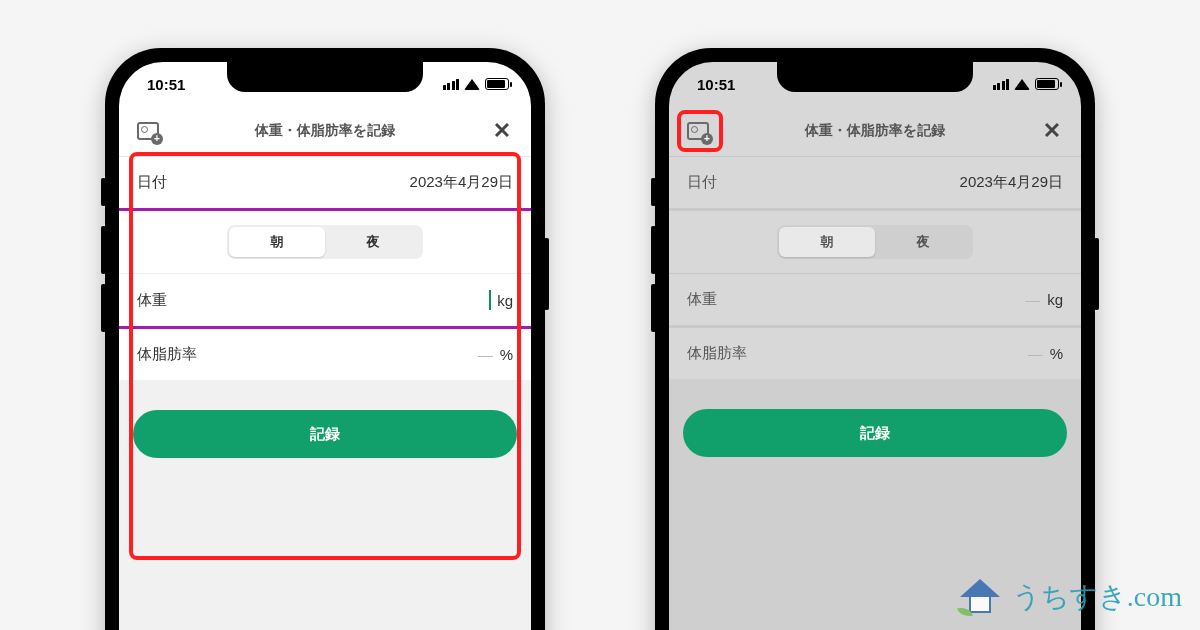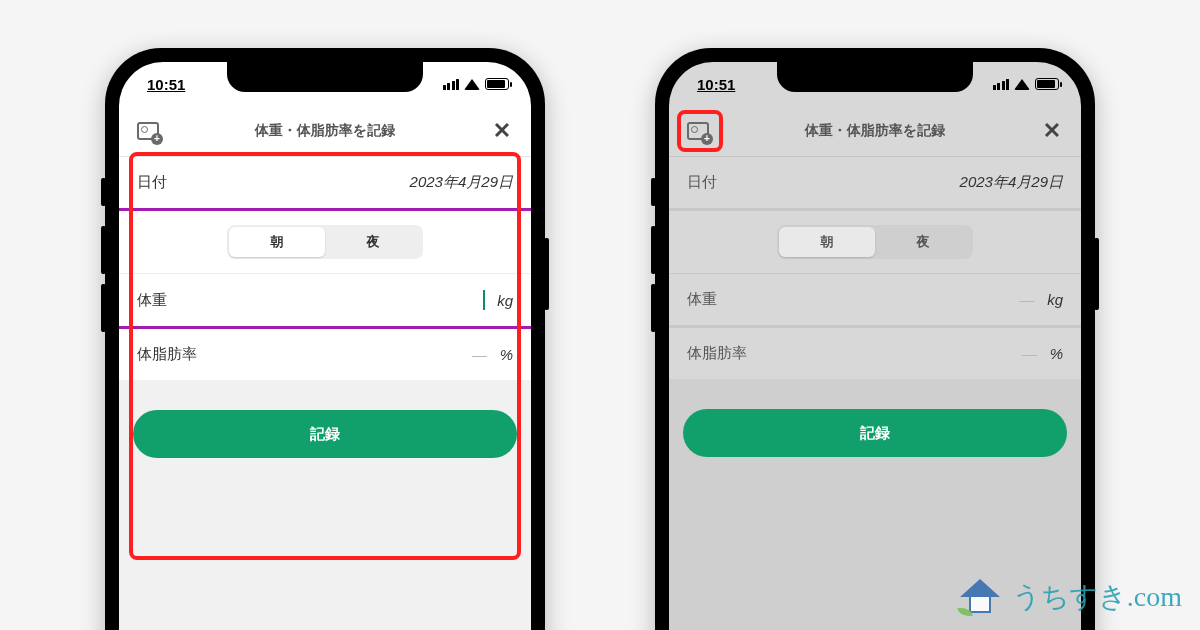--- a/index.html
+++ b/index.html
@@ -64,21 +64,20 @@
     top: 0; left: 0; right: 0;
     height: 44px;
     display: flex;
     align-items: center;
     justify-content: space-between;
     padding: 0 22px 0 28px;
     z-index: 4;
     font-weight: 600;
     font-size: 15px;
     color: #000;
-    text-decoration: underline;
   }
   .status-right { display: flex; align-items: center; gap: 5px; }
   .bars { display: flex; align-items: flex-end; gap: 1.5px; }
   .bars span { width: 3px; background: #000; border-radius: .5px; display: block; }
   .bars span:nth-child(1){height:5px}
   .bars span:nth-child(2){height:7px}
   .bars span:nth-child(3){height:9px}
   .bars span:nth-child(4){height:11px}
   .wifi {
     width: 0; height: 0;
@@ -155,23 +154,23 @@
   .row {
     display:flex; align-items:center; justify-content:space-between;
     padding: 16px 18px;
     font-size: 15px;
     color:#333;
     border-bottom: 3px solid #a21caf;
   }
   .dim .row { border-bottom-color:#c8c8c8; color:#555; }
   .row .label { color:#333; }
   .dim .row .label { color:#555; }
-  .row .value { color:#333;font-style:italic; }
+  .row .value { color:#333; }
   .row .value.muted { color:#b8b8b8; letter-spacing:1px; }
-  .val-with-unit { display:flex; align-items:center; gap:12px; }
+  .val-with-unit { display:flex; align-items:center; gap:6px; }
   .cursor-bar {
     width:2px; height:20px; background:#0c8f5e;
     display:inline-block;
   }
   .segwrap { display:flex; justify-content:center; padding:14px 0 14px; border-bottom:1px solid #eee; }
   .dim .segwrap { border-bottom-color:#c8c8c8; }
   .segmented {
     display:flex;
     background:#eee;
     border-radius:8px;

